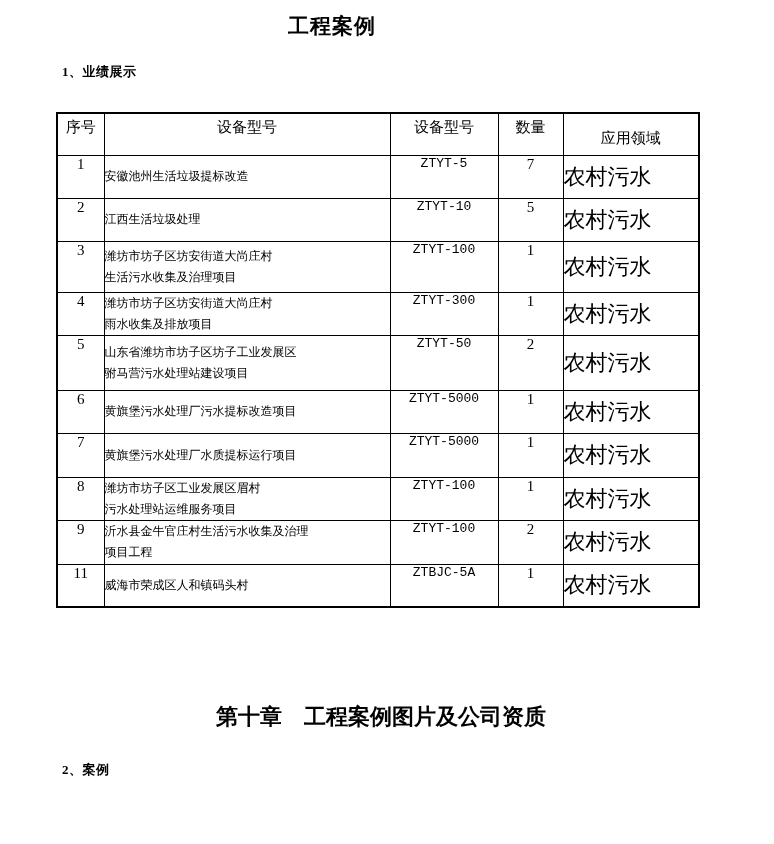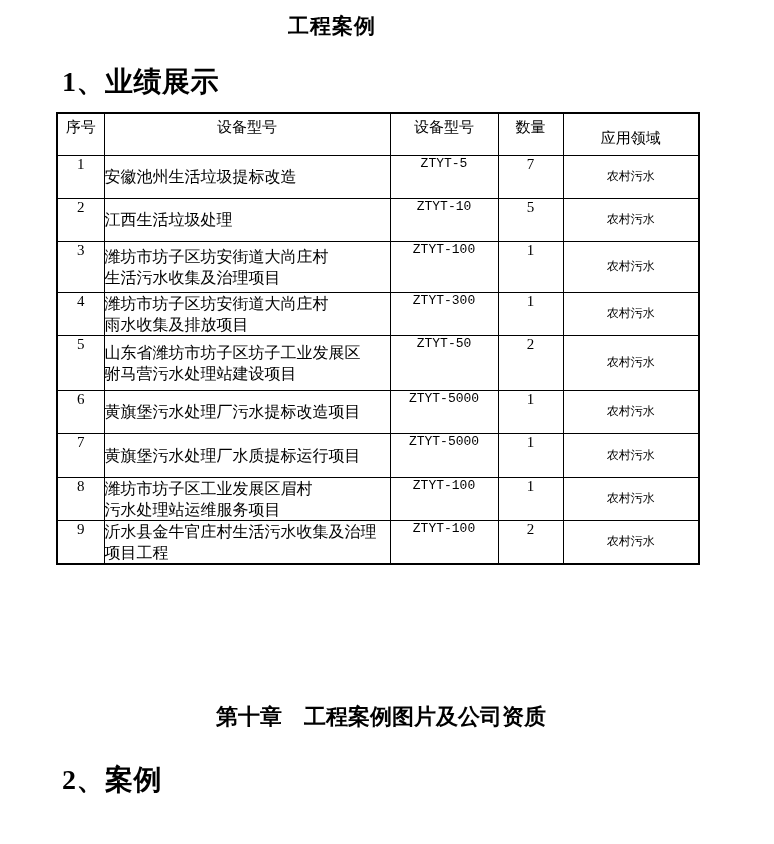--- a/index.html
+++ b/index.html
@@ -14,21 +14,21 @@
 
   .page-title {
     position: absolute; top: 12px; left: 0; width: 664px;
     text-align: center;
     font-size: 21px; font-weight: bold;
     letter-spacing: 1px;
   }
 
   .section-heading {
     position: absolute; left: 62px;
-    font-size: 28px; font-weight: bold;
+    font-size: 13px; font-weight: bold;
     letter-spacing: 0.5px;
   }
   .section-heading.sec1 { top: 63px; }
   .section-heading.sec2 { top: 761px; }
 
   table.cases {
     position: absolute; top: 112px; left: 56px;
     width: 642px;
     border-collapse: collapse;
     table-layout: fixed;
@@ -62,31 +62,30 @@
     padding-top: 4px;
   }
   .c-model {
     font-family: "Liberation Mono", "DejaVu Sans Mono", monospace;
     font-size: 13px;
     text-align: center;
     vertical-align: top;
     padding-top: 6px;
   }
   .c-customer {
-    font-size: 16px;
+    font-size: 12px;
     text-align: left;
     vertical-align: middle;
     padding-left: 13px;
     padding-right: 4px;
     line-height: 21px;
     white-space: pre-line;
   }
   .c-field {
-    font-size: 12px;
-    text-align: center;
+    font-size: 22px;
     vertical-align: middle;
   }
 
   .chapter-heading {
     position: absolute; top: 702px; left: 0; width: 762px;
     text-align: center;
     font-size: 22px; font-weight: bold;
   }
 </style>
 </head>
@@ -175,18 +174,25 @@
     <td class="c-field">农村污水</td>
   </tr>
       <tr>
     <td class="c-no">9</td>
     <td class="c-customer">沂水县金牛官庄村生活污水收集及治理
 项目工程</td>
     <td class="c-model">ZTYT-100</td>
     <td class="c-qty">2</td>
     <td class="c-field">农村污水</td>
   </tr>
+      <tr>
+    <td class="c-no">11</td>
+    <td class="c-customer">威海市荣成区人和镇码头村</td>
+    <td class="c-model">ZTBJC-5A</td>
+    <td class="c-qty">1</td>
+    <td class="c-field">农村污水</td>
+  </tr>
     </tbody>
 </table>
 
 <div class="chapter-heading">第十章　工程案例图片及公司资质</div>
 
 <div class="section-heading sec2">2、案例</div>
 
 </body></html>

